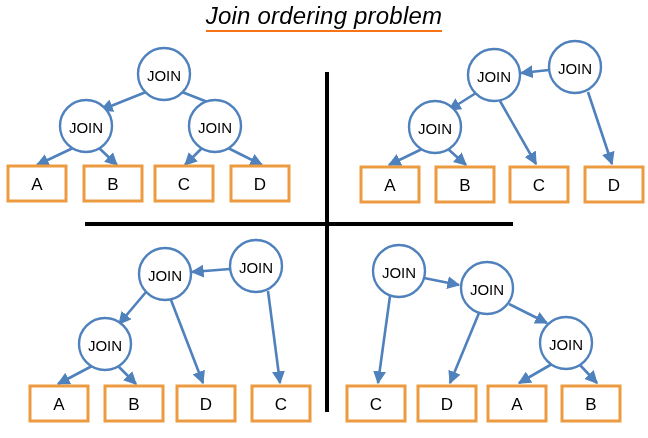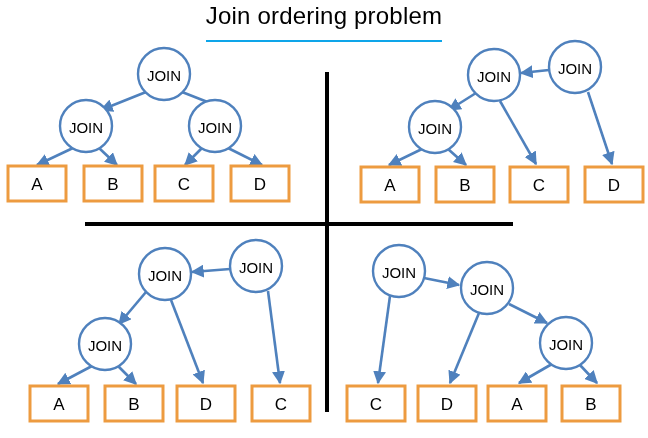--- a/index.html
+++ b/index.html
@@ -21,22 +21,23 @@
     position: absolute;
     left: 0;
     top: 2px;
     width: 648px;
     text-align: center;
     font-size: 24px;
     color: #000000;
     letter-spacing: 0.2px;
   }
   #title span.underlined {
-    border-bottom: 2px solid #0ea5e9;
-    padding-bottom: 11px;
+    border-bottom: 2px solid #f97316;
+    padding-bottom: 1px;
+    font-style: italic;
   }
   svg#diagram {
     position: absolute;
     left: 0;
     top: 0;
     width: 648px;
     height: 438px;
   }
   .join-circle {
     fill: #ffffff;

